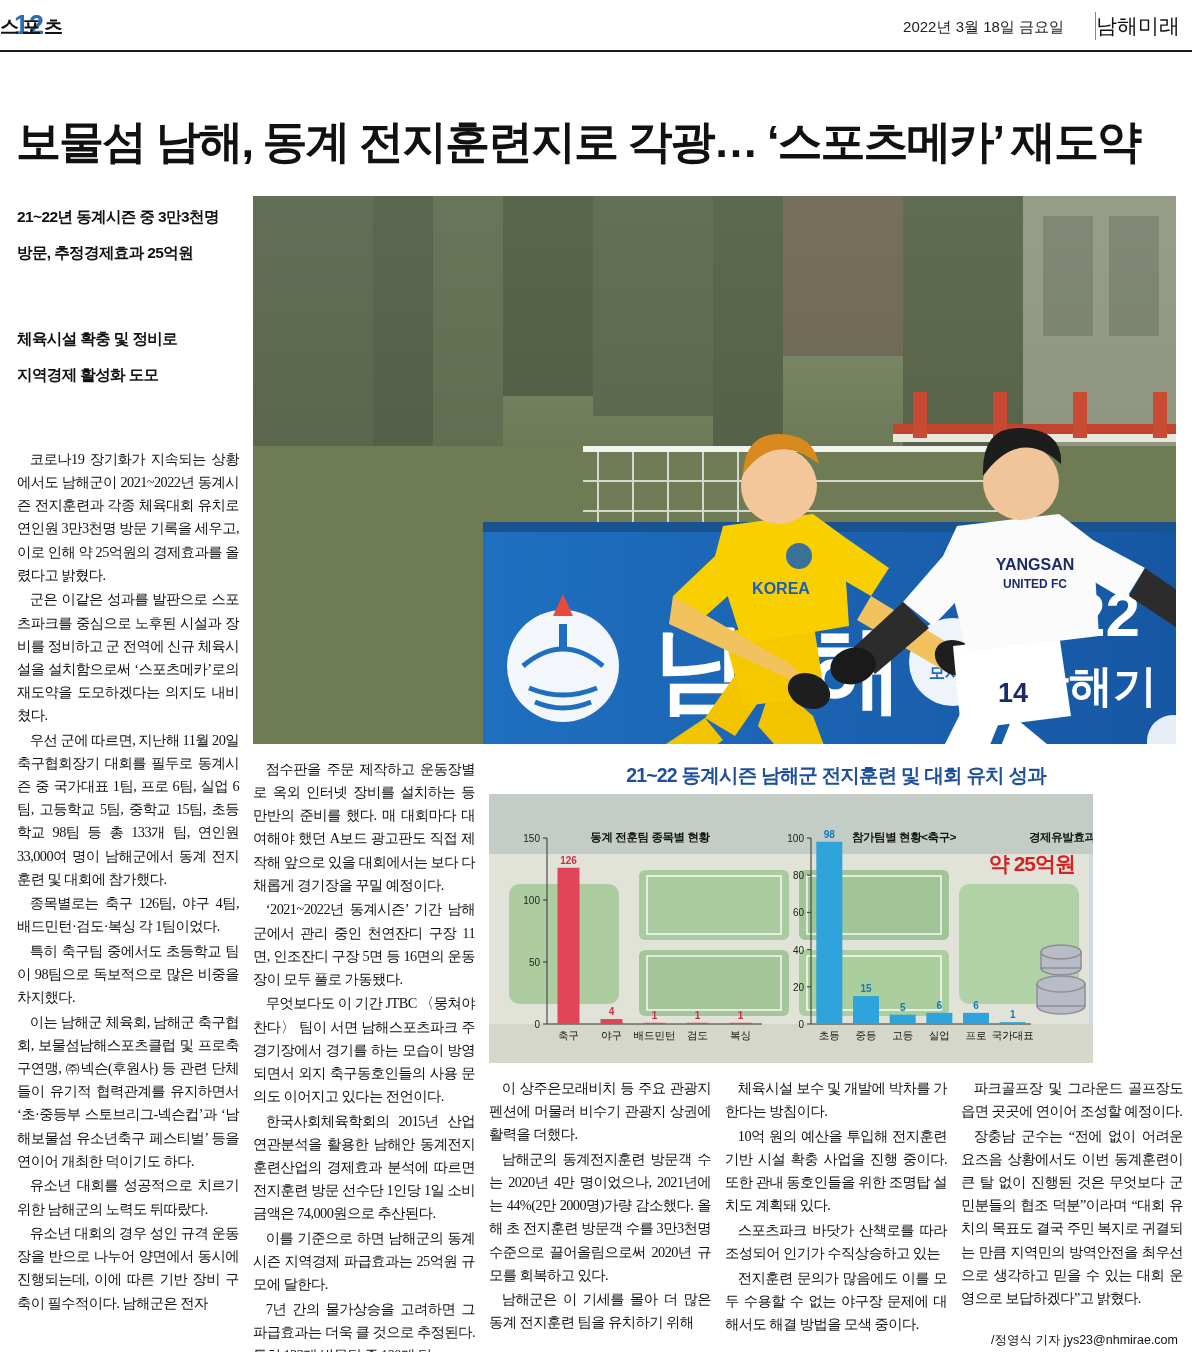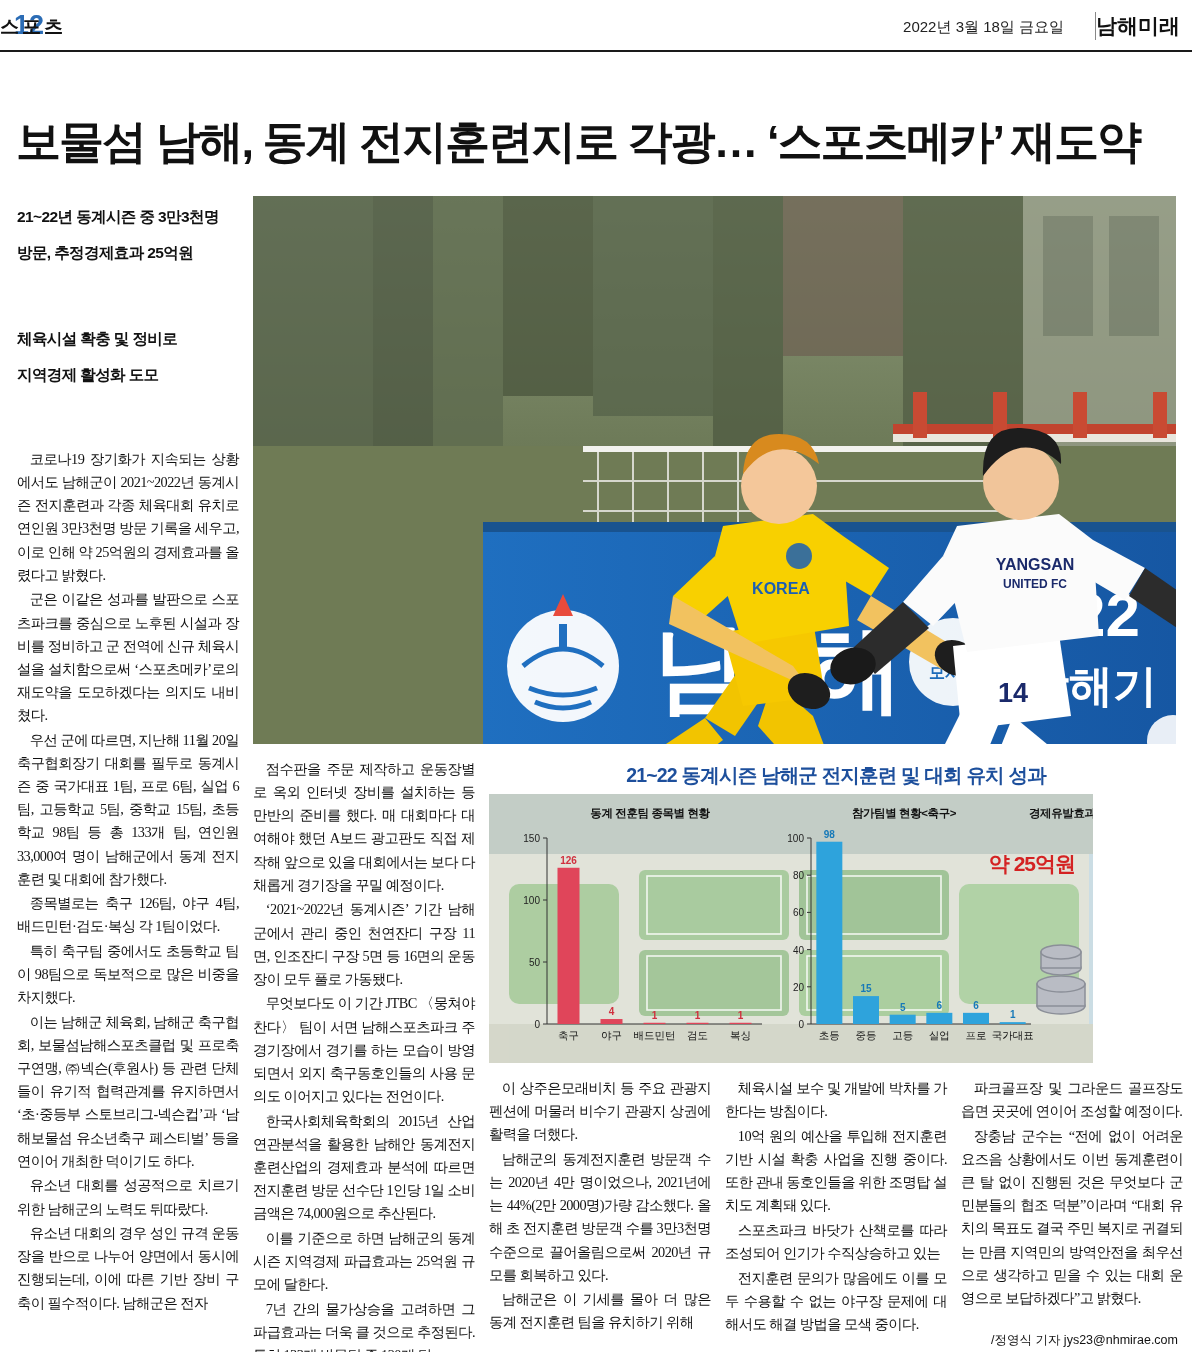--- a/index.html
+++ b/index.html
@@ -28,21 +28,21 @@
     font-size:19px; font-weight:bold; letter-spacing:3px;
     font-family:"Liberation Sans", sans-serif;
   }
   .issue-date {
     position:absolute; right:128px; top:18px;
     font-size:15px; color:#222;
     font-family:"Liberation Sans", sans-serif;
   }
   .paper-name {
     position:absolute; right:12px; top:12px;
-    font-size:21px; font-weight:bold;
+    font-size:21px; font-weight:normal;
     font-family:"Liberation Sans", sans-serif;
     border-left:1px solid #888; padding-left:0;
   }
 
   
   .headline {
     position:absolute; left:16px; top:82px; width:1160px;
     font-size:45px; font-weight:bold; letter-spacing:-2px;
     font-family:"Liberation Sans", sans-serif;
     white-space:nowrap;
@@ -93,21 +93,21 @@
     font-size:19.5px; font-weight:bold; color:#1d4f9c;
     font-family:"Liberation Sans", sans-serif;
     letter-spacing:-0.8px;
   }
   .chart-bg {
     position:absolute; left:0; top:36px; width:694px; height:269px;
     opacity:0.95;
   }
   .chart-sub {
     position:absolute; font-size:11.5px; font-weight:bold; color:#111;
-    font-family:"Liberation Sans", sans-serif; letter-spacing:-0.4px;
+    font-family:"Liberation Sans", sans-serif; letter-spacing:-0.4px;margin-top:24px;
   }
   .money-label {
     position:absolute; right:18px; top:92px;
     font-size:21px; font-weight:bold; color:#d42222;
     font-family:"Liberation Sans", sans-serif;
     letter-spacing:-1px;
   }
 
   .byline {
     position:absolute; right:14px; top:1332px;

